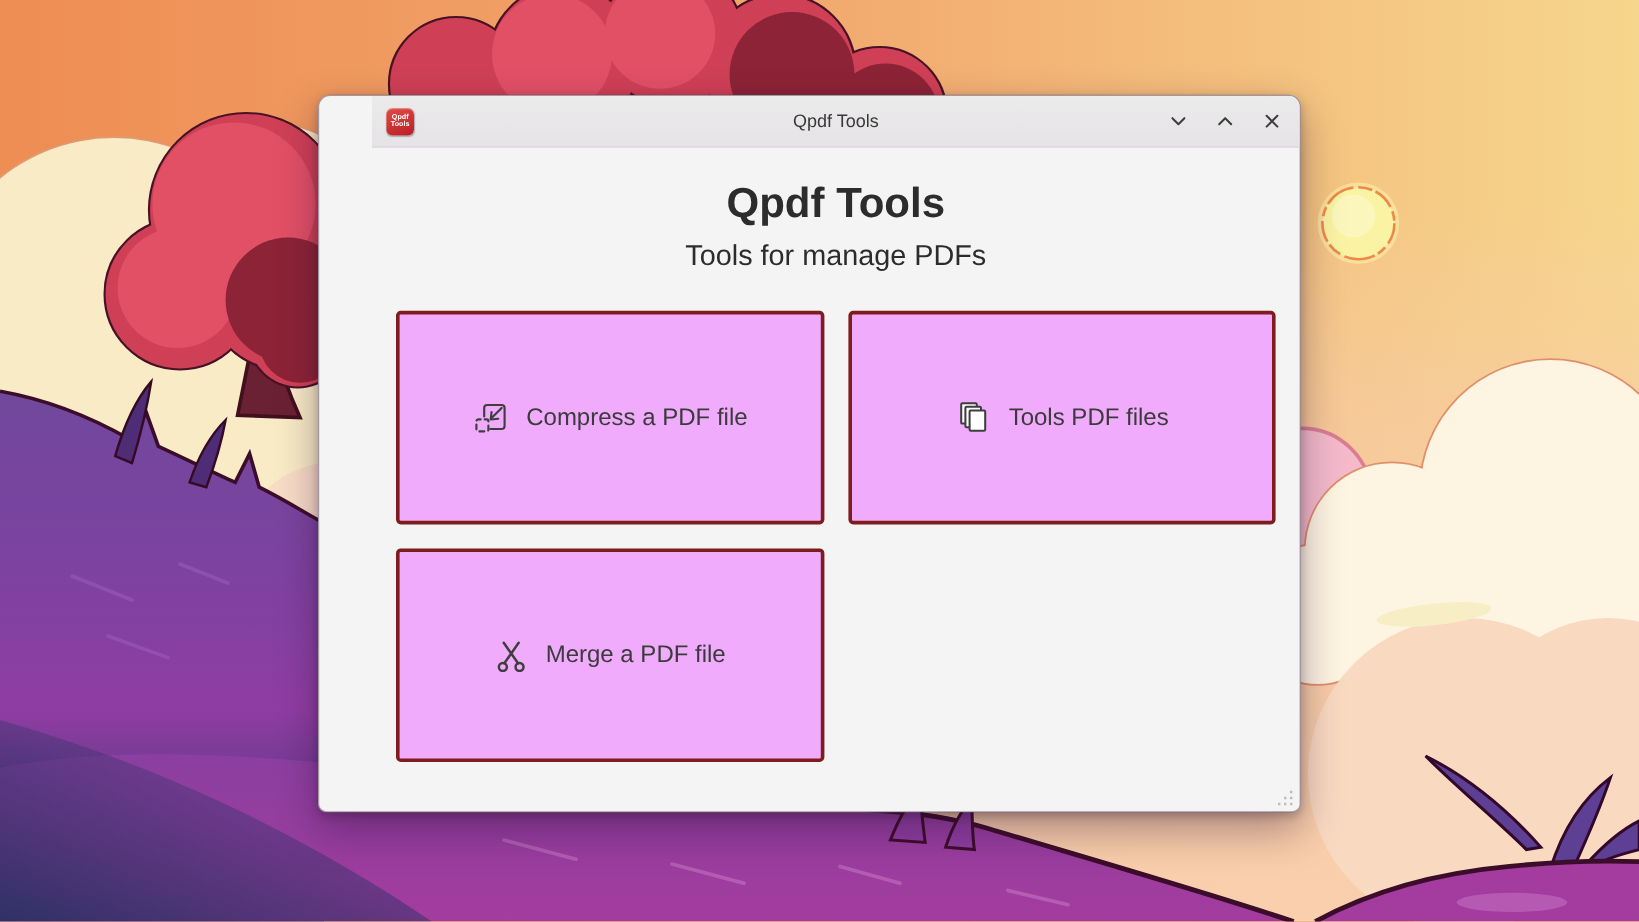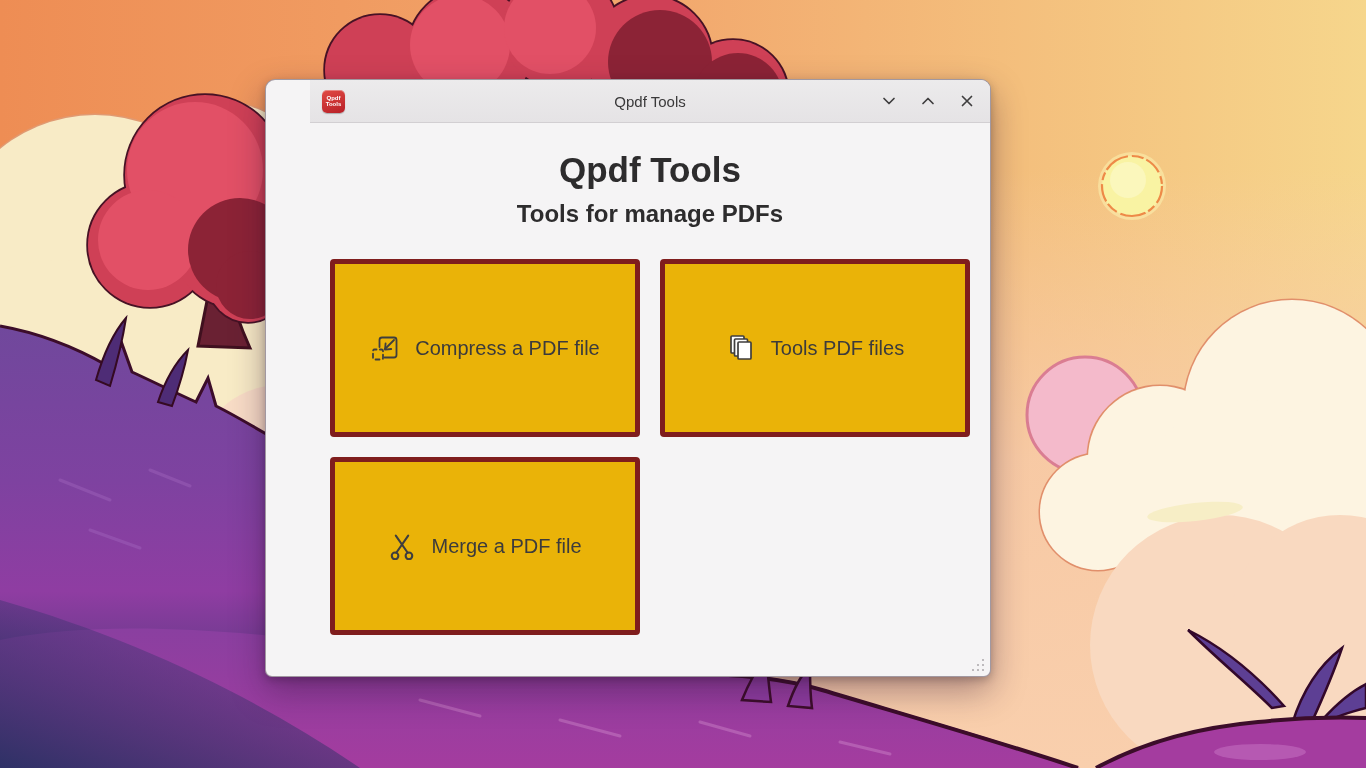--- a/index.html
+++ b/index.html
@@ -5,21 +5,21 @@
   html,body{margin:0;padding:0;}
   body{
     width:1366px;height:768px;overflow:hidden;position:relative;
     font-family:"Liberation Sans","DejaVu Sans",sans-serif;
     background:#f2a96e;
   }
   .wallpaper{position:absolute;inset:0;width:1366px;height:768px;display:block;}
 
   
   .window{
-    position:absolute;left:265px;top:79px;width:726px;height:598px;
+    position:absolute;left:265px;top:79px;width:819px;height:598px;
     background:#f5f4f5;
     border:1px solid rgba(60,40,60,.45);
     border-radius:10px 10px 7px 7px;
     box-shadow:0 14px 34px rgba(46,16,50,.38),0 3px 8px rgba(0,0,0,.22);
     box-sizing:border-box;overflow:hidden;padding-left:44px;
   }
   .titlebar{
     height:42px;position:relative;
     background:linear-gradient(#ecebec,#e5e3e5);
     border-bottom:1px solid #d2cfd2;
@@ -44,28 +44,28 @@
   .win-btn svg{display:block;}
 
   
   .content{padding:0 20px;}
   .page-title{
     margin:26px 0 0;text-align:center;
     font-size:35px;line-height:42px;font-weight:bold;color:#2d2c2d;
   }
   .page-subtitle{
     margin:8px 0 0;text-align:center;
-    font-size:24px;line-height:30px;font-weight:bold;color:#2d2c2d;
+    font-size:24px;line-height:30px;font-weight:normal;color:#2d2c2d;
   }
   .grid{
     margin-top:30px;display:grid;grid-template-columns:1fr 1fr;gap:20px;
   }
   .card{
-    height:178px;background:#eab308;
-    border:5px solid #7f1d1d;border-radius:4px;
+    height:178px;background:#f0abfc;
+    border:3px solid #7f1d1d;border-radius:4px;
     display:flex;align-items:center;justify-content:center;gap:15px;
     font-family:inherit;font-size:20px;color:#3c3b3c;cursor:default;
     padding:0;box-sizing:border-box;
   }
   .card svg{display:block;flex:0 0 auto;}
   .grip{position:absolute;right:5px;bottom:4px;opacity:.85;}
 </style>
 </head>
 <body>
 

